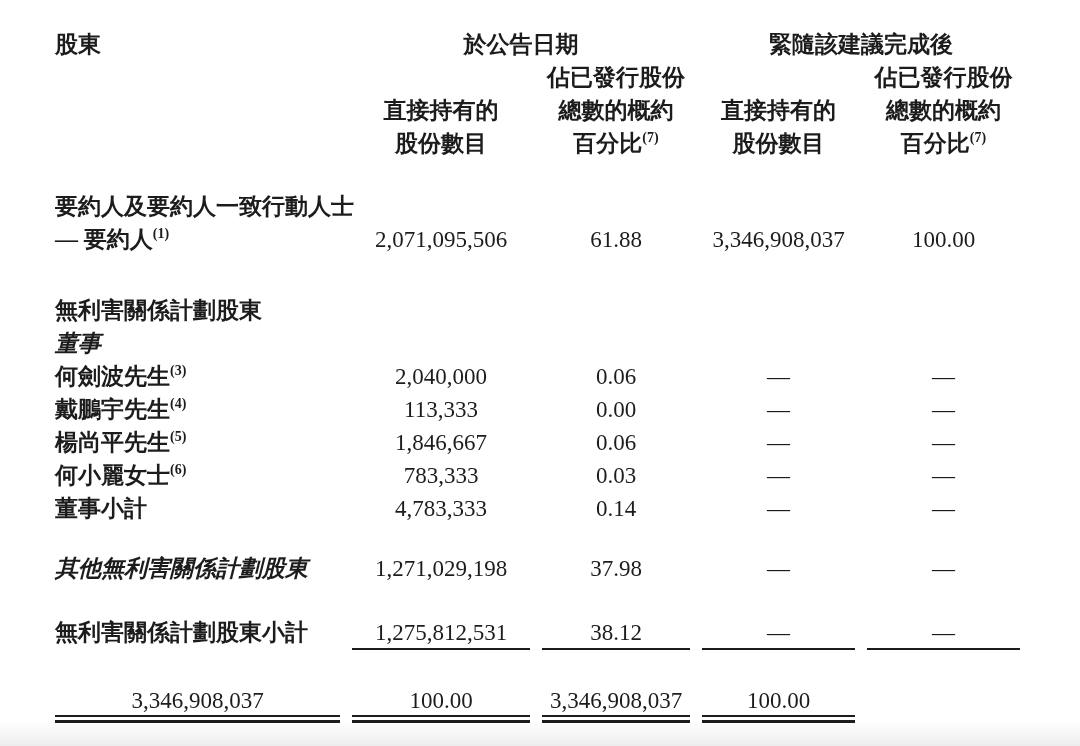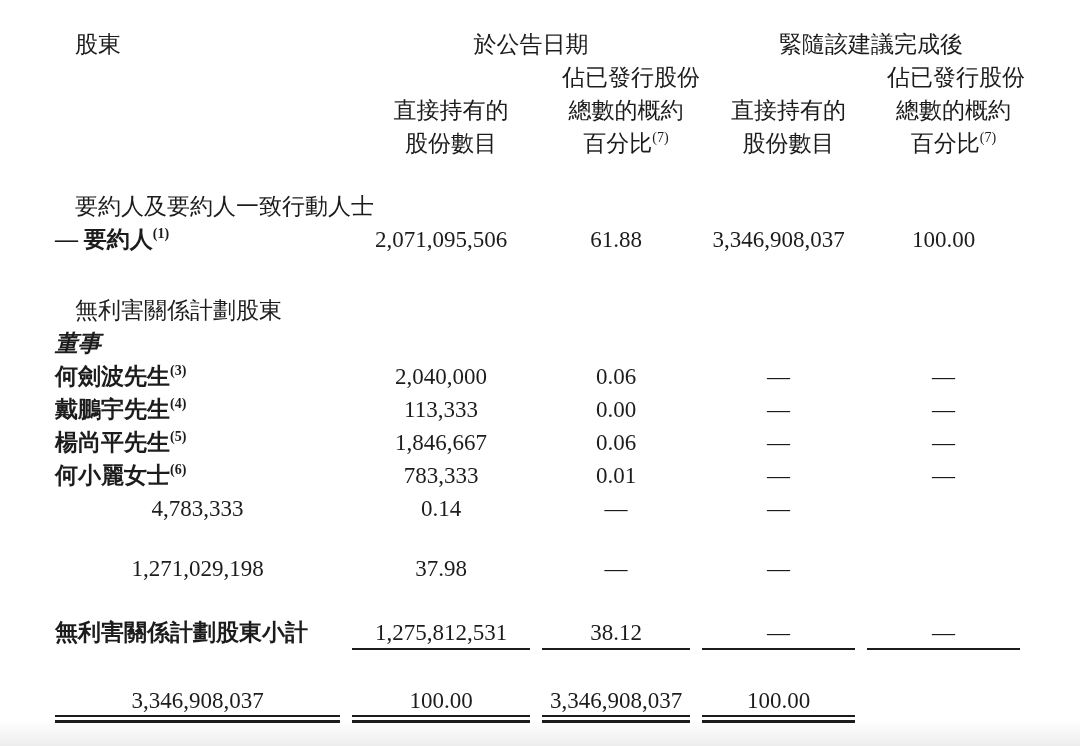--- a/index.html
+++ b/index.html
@@ -36,21 +36,21 @@
     height: 33px;
     align-items: center;
   }
   .cell {
     position: relative;
     white-space: nowrap;
     line-height: 1.1;
   }
   .label { text-align: left; font-weight: bold; }
   .num   { text-align: center; }
-  .bold   { font-weight: normal; margin-left: 20px; }
+  .bold   { font-weight: bold; }
   .italic { font-style: italic; }
 
   sup {
     font-size: 14px;
     line-height: 0;
     vertical-align: super;
     letter-spacing: 0;
   }
 
   .grp1 { grid-column: 2 / span 2; text-align: center; }
@@ -168,33 +168,35 @@
         <div class="row">
           <div class="cell label">楊尚平先生<sup>(5)</sup></div>
           <div class="cell num">1,846,667</div>
           <div class="cell num">0.06</div>
           <div class="cell num">—</div>
           <div class="cell num">—</div>
         </div>
         <div class="row">
           <div class="cell label">何小麗女士<sup>(6)</sup></div>
           <div class="cell num">783,333</div>
-          <div class="cell num">0.01</div>
-          <div class="cell num">—</div>
-          <div class="cell num">—</div>
-        </div>
-        <div class="row">
+          <div class="cell num">0.03</div>
+          <div class="cell num">—</div>
+          <div class="cell num">—</div>
+        </div>
+        <div class="row">
+          <div class="cell label">董事小計</div>
           <div class="cell num">4,783,333</div>
           <div class="cell num">0.14</div>
           <div class="cell num">—</div>
           <div class="cell num">—</div>
         </div>
       </div>
       <div class="section">
         <div class="row">
+          <div class="cell label italic">其他無利害關係計劃股東</div>
           <div class="cell num">1,271,029,198</div>
           <div class="cell num">37.98</div>
           <div class="cell num">—</div>
           <div class="cell num">—</div>
         </div>
       </div>
       <div class="section">
         <div class="row u-single">
           <div class="cell label">無利害關係計劃股東小計</div>
           <div class="cell num">1,275,812,531</div>

